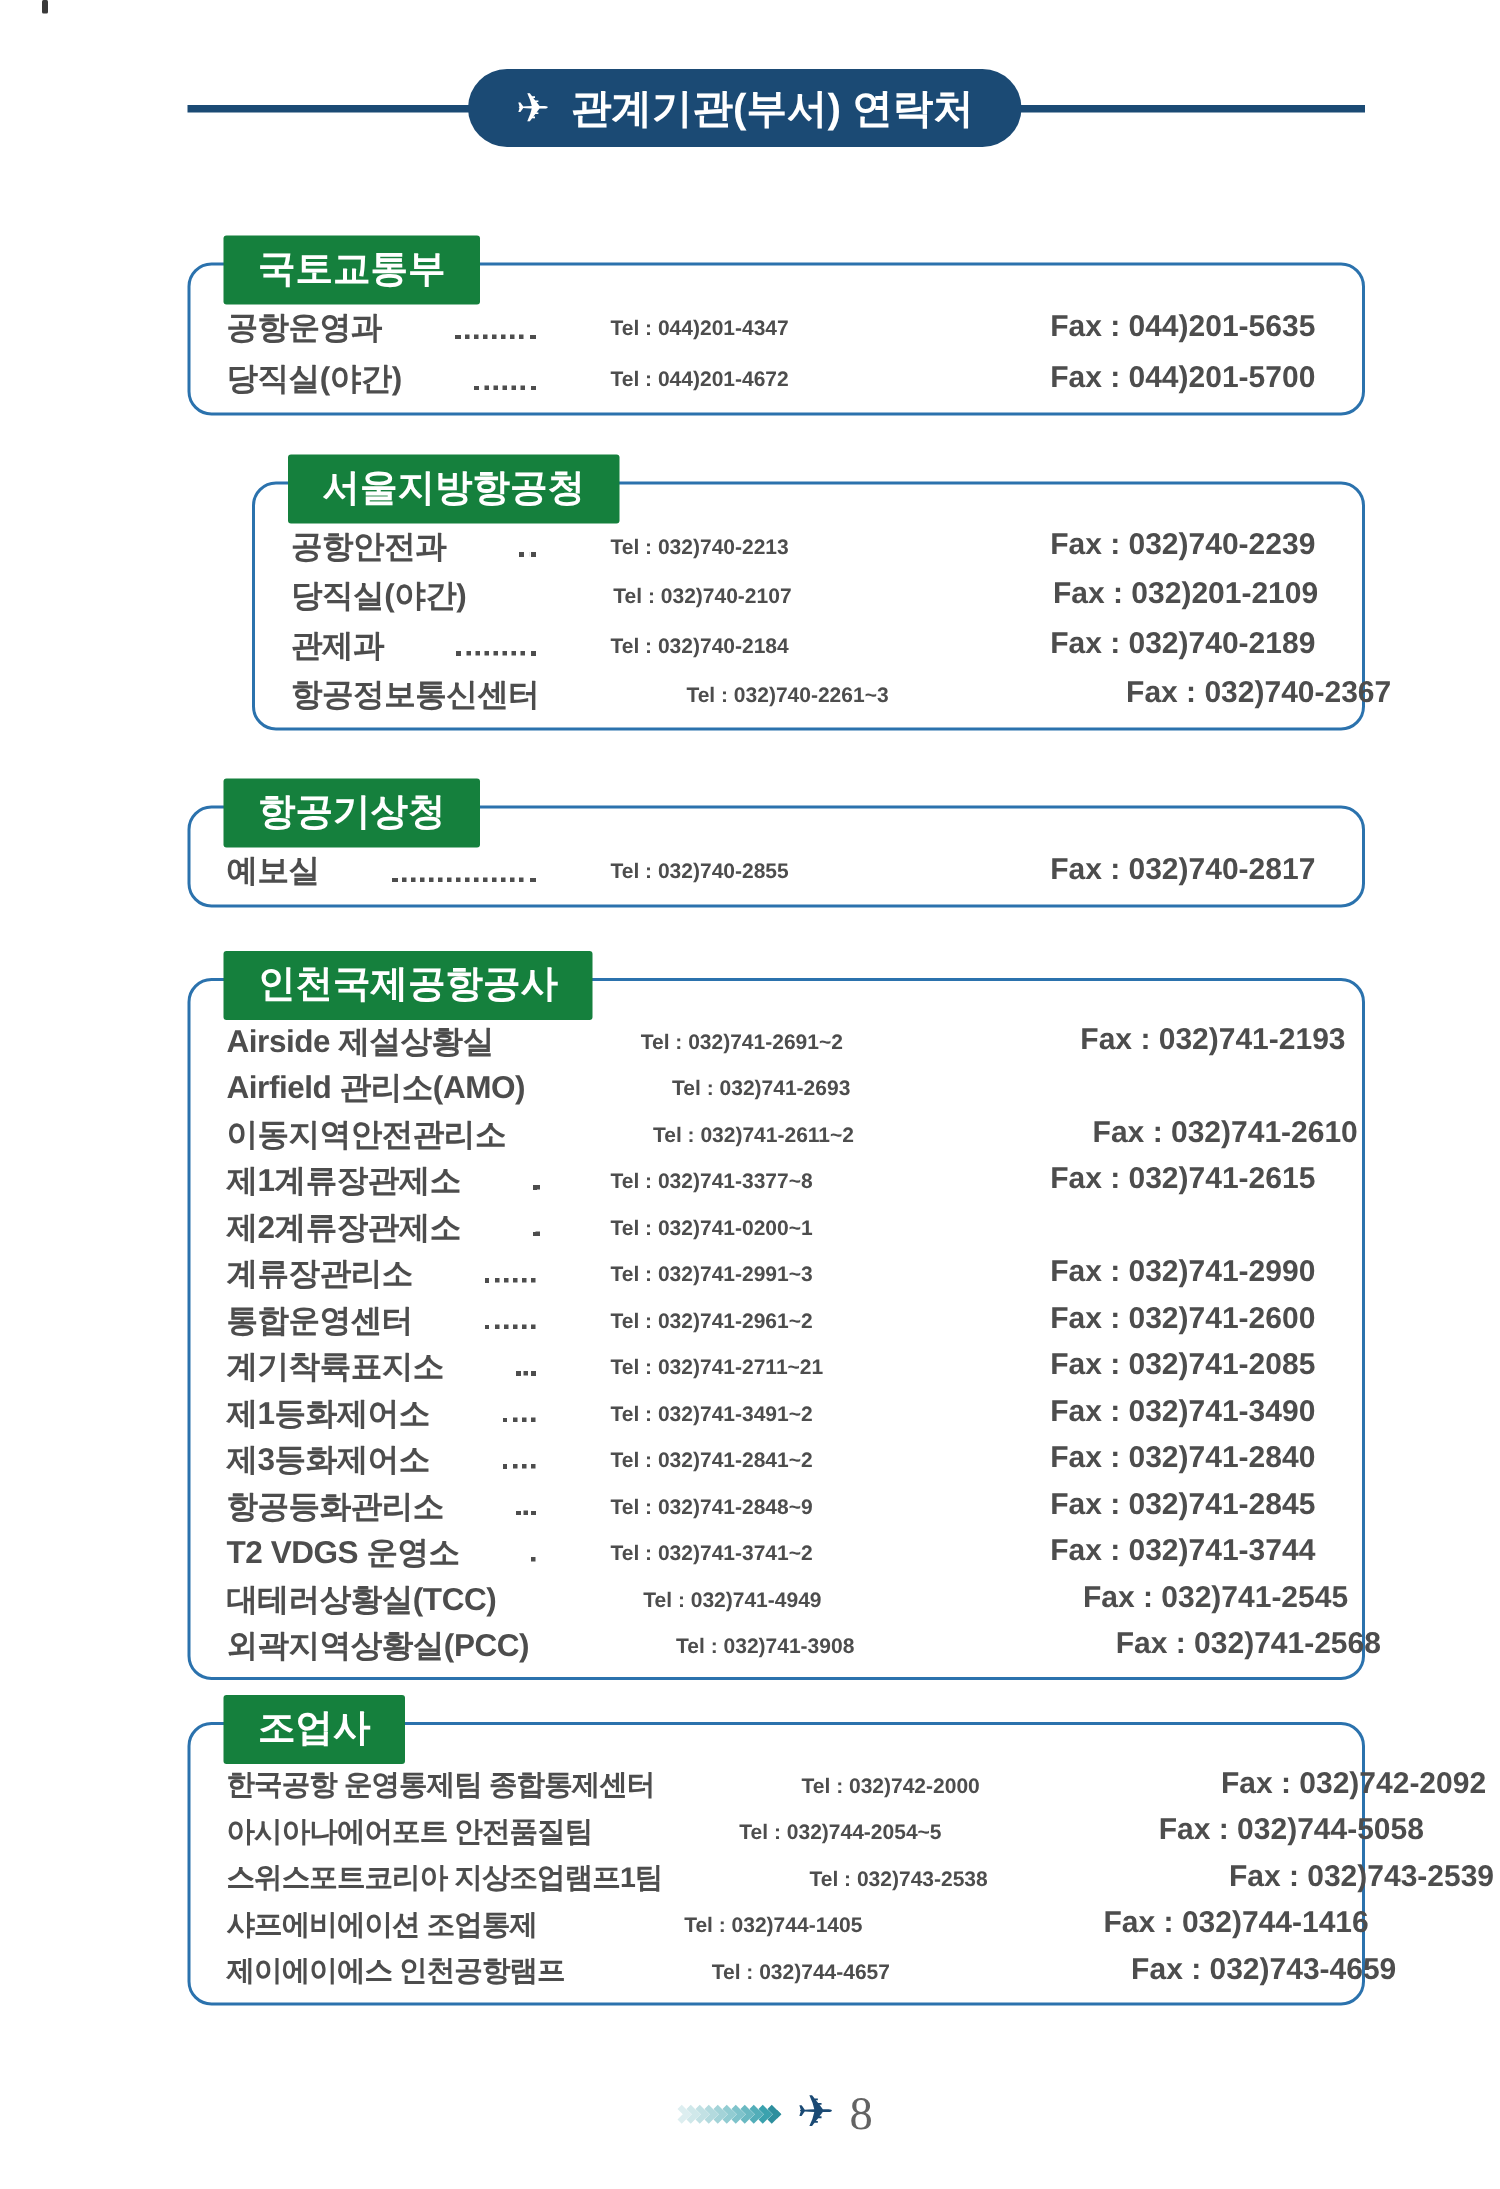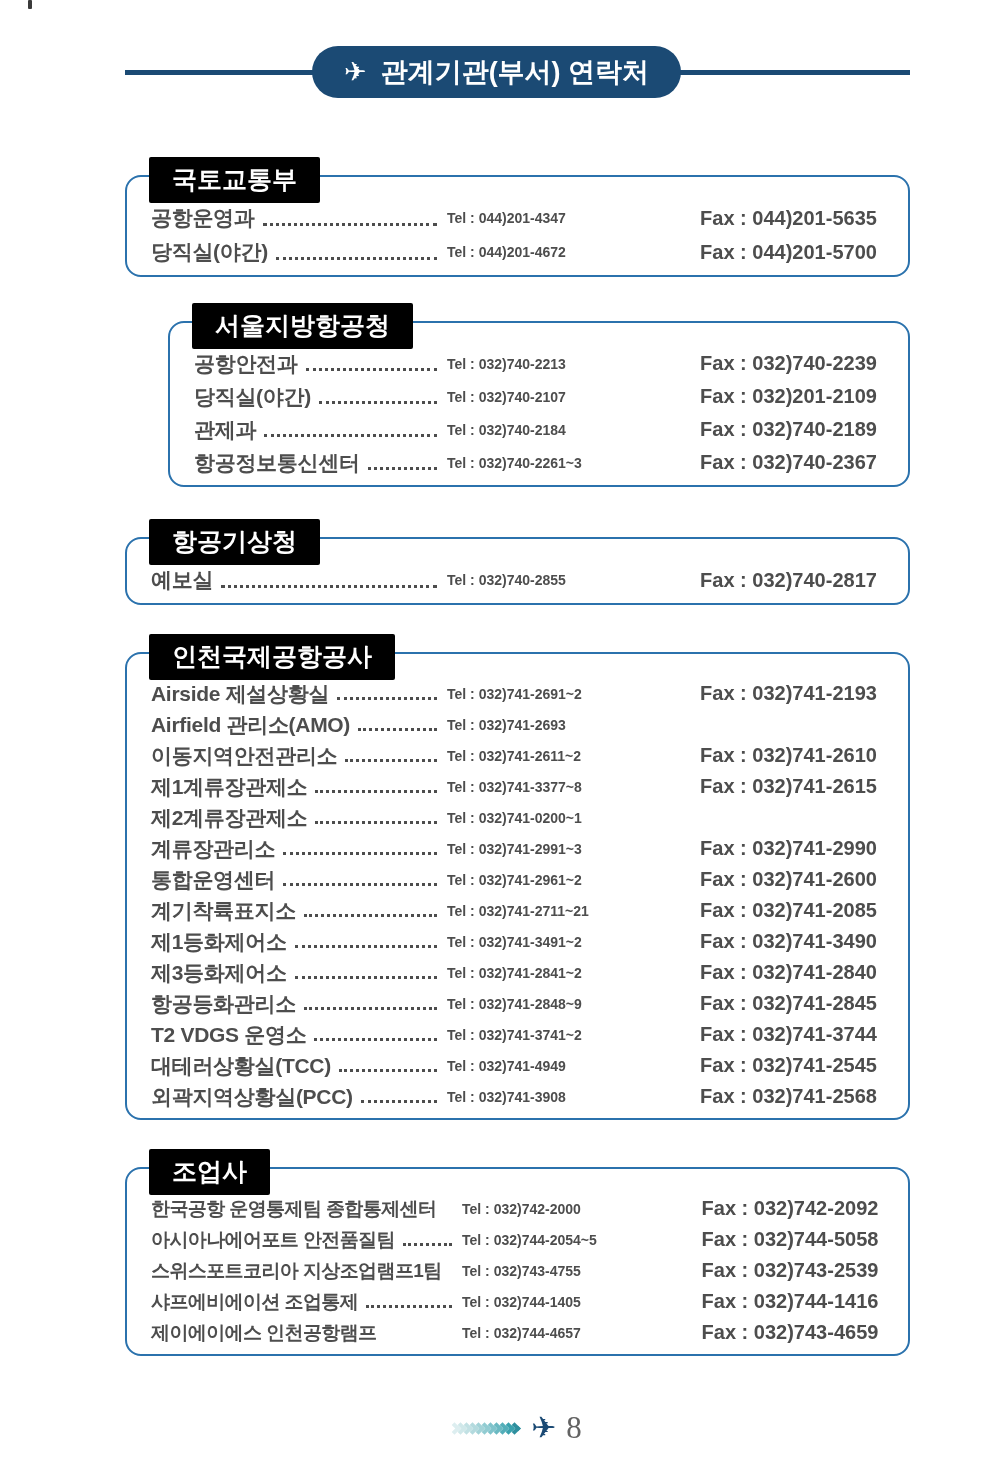--- a/index.html
+++ b/index.html
@@ -29,34 +29,35 @@
   }
   .title-pill .plane { font-size: 27px; line-height: 1; }
 
   
   .card {
     position: relative; border: 2px solid #2b72ad; border-radius: 16px;
     padding: 24px 18px 6px 24px; background: #ffffff;
   }
   .card .tab {
     position: absolute; top: -20px; left: 22px;
-    background: #000000; color: #ffffff;
+    background: #15803d; color: #ffffff;
     font-size: 25px; font-weight: bold; line-height: 1;
     padding: 10px 23px 11px 23px; white-space: nowrap; border-radius: 2px;
   }
   .mt-s1 { margin-top: 77px; }
   .mt-s2 { margin-top: 44px; margin-left: 43px; }
   .mt-s3 { margin-top: 50px; }
   .mt-s4 { margin-top: 47px; }
-  .mt-s5 { margin-top: 47px; }
+  .mt-s5 { margin-top: 28px; }
 
   
   .row {
     display: flex; align-items: center; white-space: nowrap;
     font-weight: bold;
+    gap: 40px;
   }
   .s1 .row, .s3 .row { height: 34px; }
   .s2 .row { height: 33px; }
   .s4 .row, .s5 .row { height: 31px; }
   .row .label { flex: none; font-size: 21px; letter-spacing: -0.3px; }
   .s5 .row .label { font-size: 19px; letter-spacing: -0.6px; }
   .row .dots {
     flex: 1 1 0; min-width: 0; align-self: flex-end;
     border-bottom: 3px dotted #4d4d4d;
     margin: 0 10px 9px 8px; height: 0;
@@ -251,21 +252,21 @@
     </div>
     <div class="row">
       <span class="label">아시아나에어포트 안전품질팀</span>
       <span class="dots"></span>
       <span class="tel">Tel : 032)744-2054~5</span>
       <span class="fax">Fax : 032)744-5058</span>
     </div>
     <div class="row no-dots">
       <span class="label">스위스포트코리아 지상조업램프1팀</span>
       <span class="dots"></span>
-      <span class="tel">Tel : 032)743-4755</span>
+      <span class="tel">Tel : 032)743-2538</span>
       <span class="fax">Fax : 032)743-2539</span>
     </div>
     <div class="row">
       <span class="label">샤프에비에이션 조업통제</span>
       <span class="dots"></span>
       <span class="tel">Tel : 032)744-1405</span>
       <span class="fax">Fax : 032)744-1416</span>
     </div>
     <div class="row no-dots">
       <span class="label">제이에이에스 인천공항램프</span>

